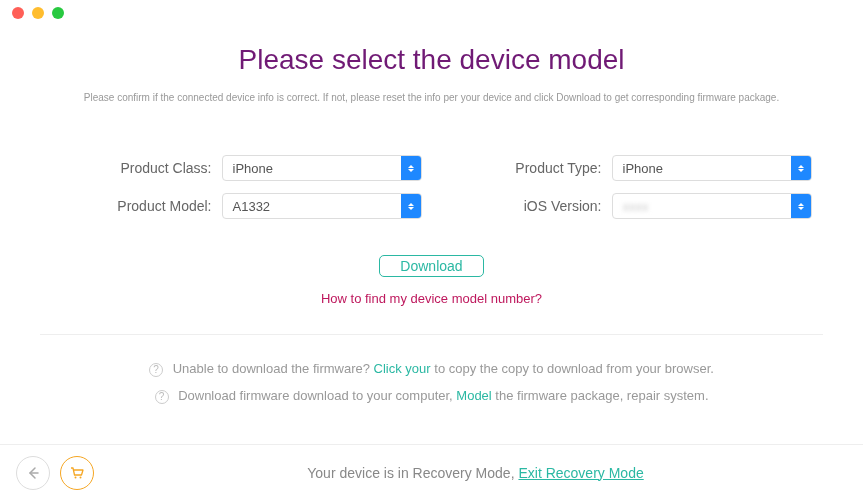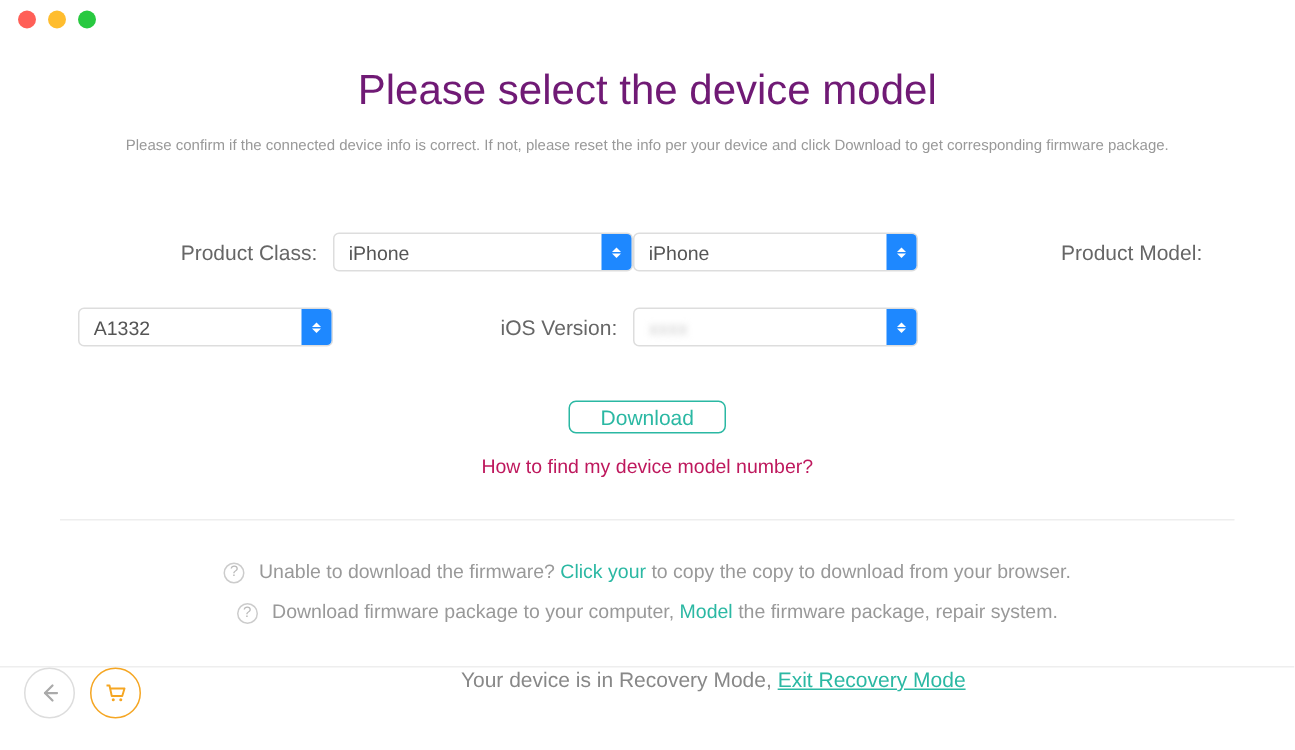--- a/index.html
+++ b/index.html
@@ -40,21 +40,21 @@
       font-size: 10px;
       color: #999;
       line-height: 1.5;
       max-width: 720px;
       margin: 0 auto 50px auto;
     }
     .form-grid {
       display: grid;
       grid-template-columns: 170px 200px 190px 200px;
       justify-content: center;
-      row-gap: 24px;
+      row-gap: 12px;
       margin-bottom: 36px;
       align-items: center;
     }
     .lbl {
       font-size: 14px;
       color: #666;
       text-align: right;
       padding-right: 10px;
     }
     .select {
@@ -134,20 +134,21 @@
     }
     .tips .link { color: #2bb8a3; }
     .footer {
       position: absolute;
       bottom: 0;
       left: 0;
       right: 0;
       height: 56px;
       border-top: 1px solid #eee;
       display: flex;
+      align-items: center;
       padding: 0 16px;
     }
     .circle-btn {
       width: 34px;
       height: 34px;
       border: 1px solid #ddd;
       border-radius: 50%;
       display: flex;
       align-items: center;
       justify-content: center;
@@ -177,20 +178,21 @@
   <h1>Please select the device model</h1>
   <p class="subtitle">Please confirm if the connected device info is correct. If not, please reset the info per your device and click Download to get corresponding firmware package.</p>
 
   <div class="form-grid">
     <div class="lbl">Product Class:</div>
     <div class="select">
       <span>iPhone</span>
       <span class="chev"></span>
     </div>
 
+    <div class="lbl">Product Type:</div>
     <div class="select">
       <span>iPhone</span>
       <span class="chev"></span>
     </div>
 
     <div class="lbl">Product Model:</div>
     <div class="select">
       <span>A1332</span>
       <span class="chev"></span>
     </div>
@@ -207,21 +209,21 @@
 
   <hr class="divider">
 
   <div class="tips">
     <div>
       <span class="q">?</span>
       <span>Unable to download the firmware? </span><span class="link">Click your</span><span> to copy the copy to download from your browser.</span>
     </div>
     <div>
       <span class="q">?</span>
-      <span>Download firmware package to your computer, </span><span class="link">Model</span><span> the firmware package, repair system.</span>
+      <span>Download firmware download to your computer, </span><span class="link">Model</span><span> the firmware package, repair system.</span>
     </div>
   </div>
 </div>
 
 <div class="footer">
   <div class="circle-btn">
     <svg width="16" height="16" viewBox="0 0 16 16">
       <path d="M10 3 L5 8 L10 13" stroke="#aaa" stroke-width="1.5" fill="none" stroke-linecap="round" stroke-linejoin="round"></path>
       <path d="M5 8 L13 8" stroke="#aaa" stroke-width="1.5" stroke-linecap="round"></path>
     </svg>

